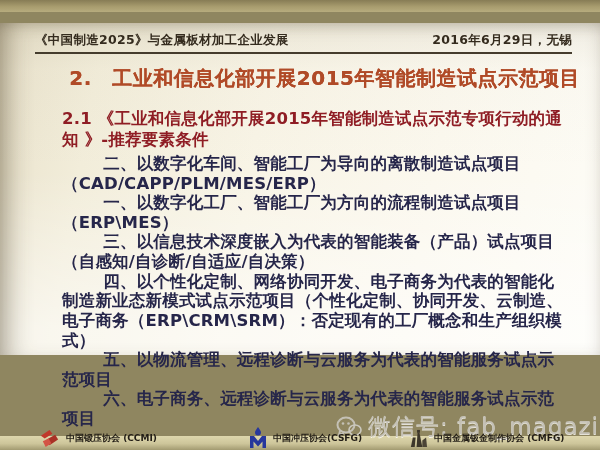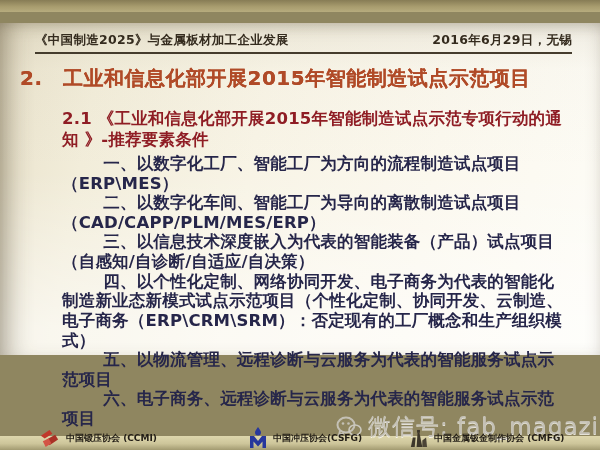--- a/index.html
+++ b/index.html
@@ -33,21 +33,21 @@
   .hdr{
     position:absolute;top:9px;left:35px;right:28px;
     display:flex;justify-content:space-between;align-items:flex-end;
     border-bottom:2px solid #453c2d;padding-bottom:3px;
     font-size:12.5px;font-weight:bold;color:#342b1e;letter-spacing:.3px;
     white-space:nowrap;
   }
 
   .title{
     position:absolute;top:42px;left:20px;right:20px;
-    text-align:left;
+    text-align:right;
     font-size:20px;font-weight:bold;color:#b04a27;
     letter-spacing:.5px;text-shadow:0 0 .4px #b04a27;
   }
 
   .content{
     position:absolute;top:86px;left:62px;right:36px;
   }
   .subtitle{
     margin:0 0 3px 0;
     font-size:16.5px;font-weight:bold;color:#8f1d24;
@@ -90,22 +90,22 @@
 
     <div class="hdr">
       <span>《中国制造2025》与金属板材加工企业发展</span>
       <span>2016年6月29日，无锡</span>
     </div>
 
     <div class="title">2.　工业和信息化部开展2015年智能制造试点示范项目</div>
 
     <div class="content">
       <p class="subtitle">2.1 《工业和信息化部开展2015年智能制造试点示范专项行动的通知 》-推荐要素条件</p>
+      <p class="para">二、以数字化车间、智能工厂为导向的离散制造试点项目（CAD/CAPP/PLM/MES/ERP）</p>
       <p class="para">一、以数字化工厂、智能工厂为方向的流程制造试点项目（ERP\MES）</p>
-      <p class="para">二、以数字化车间、智能工厂为导向的离散制造试点项目（CAD/CAPP/PLM/MES/ERP）</p>
       <p class="para">三、以信息技术深度嵌入为代表的智能装备（产品）试点项目（自感知/自诊断/自适应/自决策）</p>
       <p class="para">四、以个性化定制、网络协同开发、电子商务为代表的智能化制造新业态新模式试点示范项目（个性化定制、协同开发、云制造、电子商务（ERP\CRM\SRM）：否定现有的工厂概念和生产组织模式）</p>
       <p class="para">五、以物流管理、远程诊断与云服务为代表的智能服务试点示范项目</p>
       <p class="para">六、电子商务、远程诊断与云服务为代表的智能服务试点示范项目</p>
     </div>
 
     <div class="watermark">
       <span class="logo-ic">
         <svg width="26" height="24" viewBox="0 0 26 24">
           <ellipse cx="10" cy="10" rx="8.5" ry="7.5" fill="none" stroke="#c7c4ba" stroke-width="2"></ellipse>

